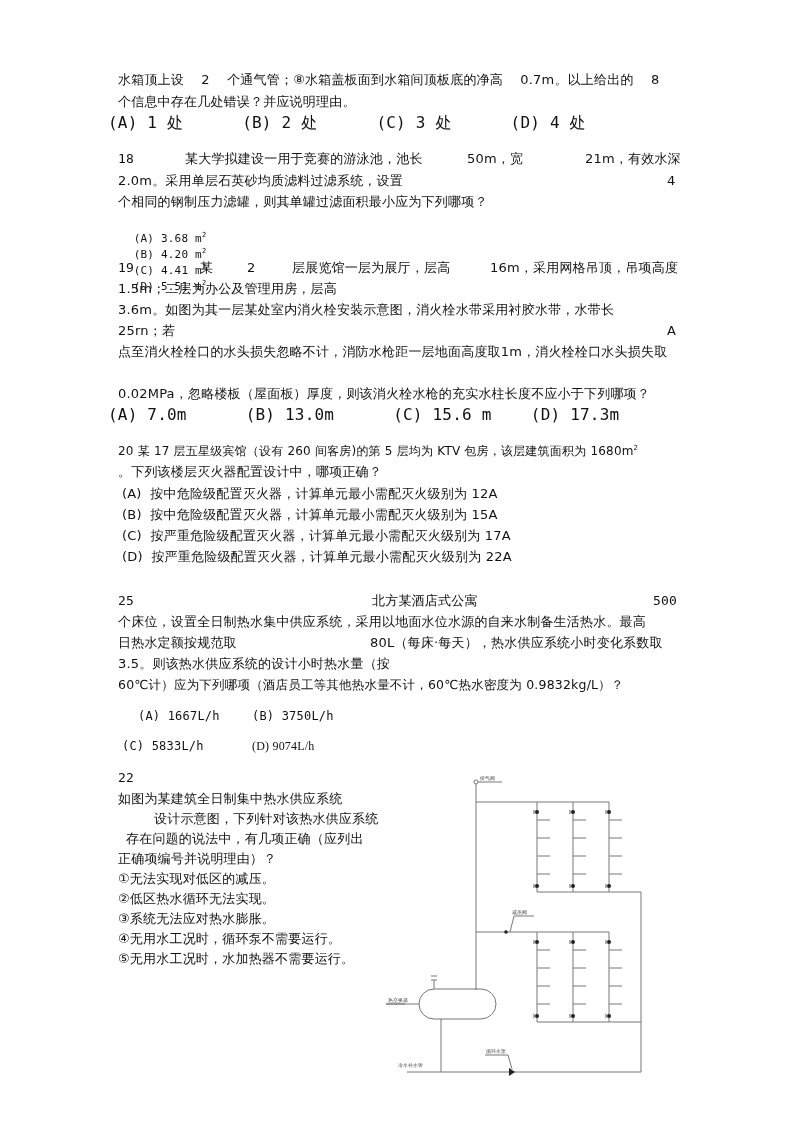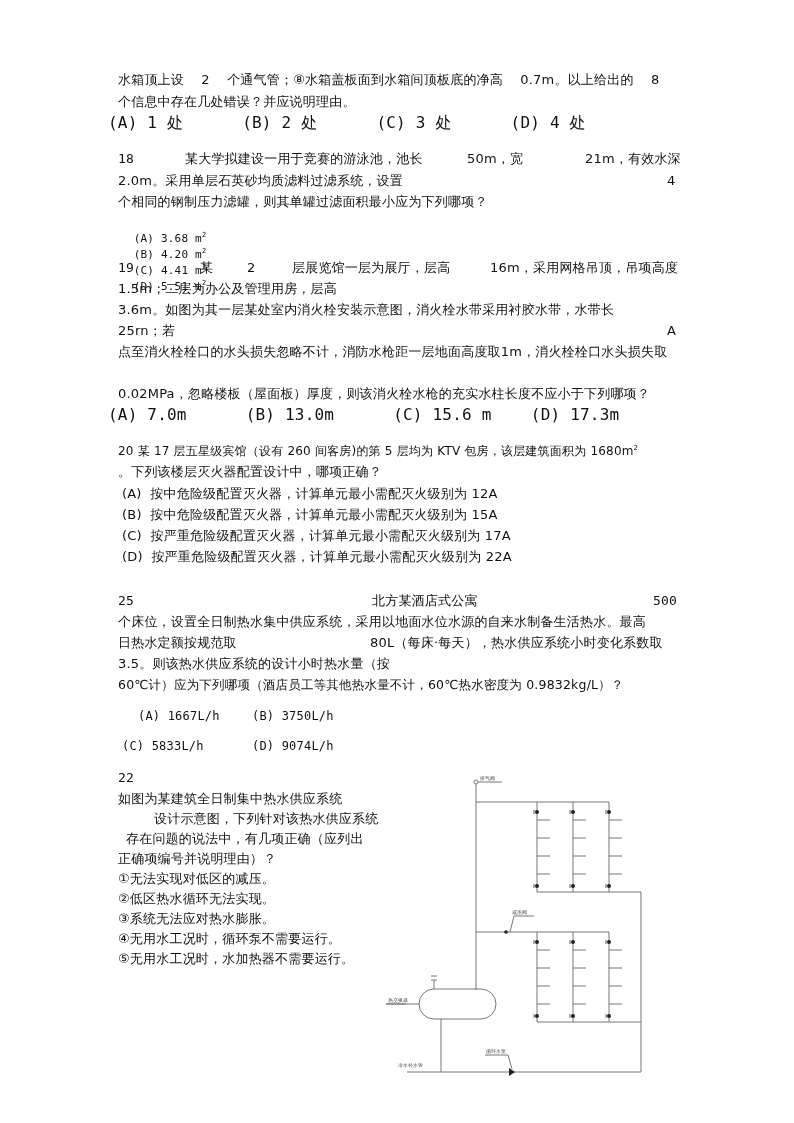--- a/index.html
+++ b/index.html
@@ -55,21 +55,21 @@
 <div class="line" style="left:372px;top:593px;">北方某酒店式公寓</div>
 <div class="line mono" style="left:653px;top:593px;">500</div>
 <div class="line" style="left:118px;top:614px;">个床位，设置全日制热水集中供应系统，采用以地面水位水源的自来水制备生活热水。最高</div>
 <div class="line" style="left:118px;top:635px;">日热水定额按规范取</div>
 <div class="line" style="left:370px;top:635px;">80L（每床·每天），热水供应系统小时变化系数取</div>
 <div class="line" style="left:118px;top:656px;">3.5。则该热水供应系统的设计小时热水量（按</div>
 <div class="line" style="left:118px;top:677px;font-size:12.5px;">60℃计）应为下列哪项（酒店员工等其他热水量不计，60℃热水密度为 0.9832kg/L）？</div>
 <div class="line mono" style="left:138px;top:708px;font-size:12px;">(A) 1667L/h</div>
 <div class="line mono" style="left:252px;top:708px;font-size:12px;">(B) 3750L/h</div>
 <div class="line mono" style="left:122px;top:738px;font-size:12px;">(C) 5833L/h</div>
-<div class="line mono" style="left:252px;top:738px;font-size:12px;">(D) 9074L/h</div>
+<div class="line mono" style="left:252px;top:738px;font-size:12px;font-family:Liberation Serif, serif;">(D) 9074L/h</div>
 
 <div class="line mono" style="left:118px;top:770px;">22</div>
 <div class="line" style="left:118px;top:791px;">如图为某建筑全日制集中热水供应系统</div>
 <div class="line" style="left:118px;top:811px;margin-left:36px;">设计示意图，下列针对该热水供应系统</div>
 <div class="line" style="left:118px;top:831px;margin-left:8px;">存在问题的说法中，有几项正确（应列出</div>
 <div class="line" style="left:118px;top:851px;">正确项编号并说明理由）？</div>
 <div class="line" style="left:118px;top:871px;">①无法实现对低区的减压。</div>
 <div class="line" style="left:118px;top:891px;">②低区热水循环无法实现。</div>
 <div class="line" style="left:118px;top:911px;">③系统无法应对热水膨胀。</div>
 <div class="line" style="left:118px;top:931px;">④无用水工况时，循环泵不需要运行。</div>

